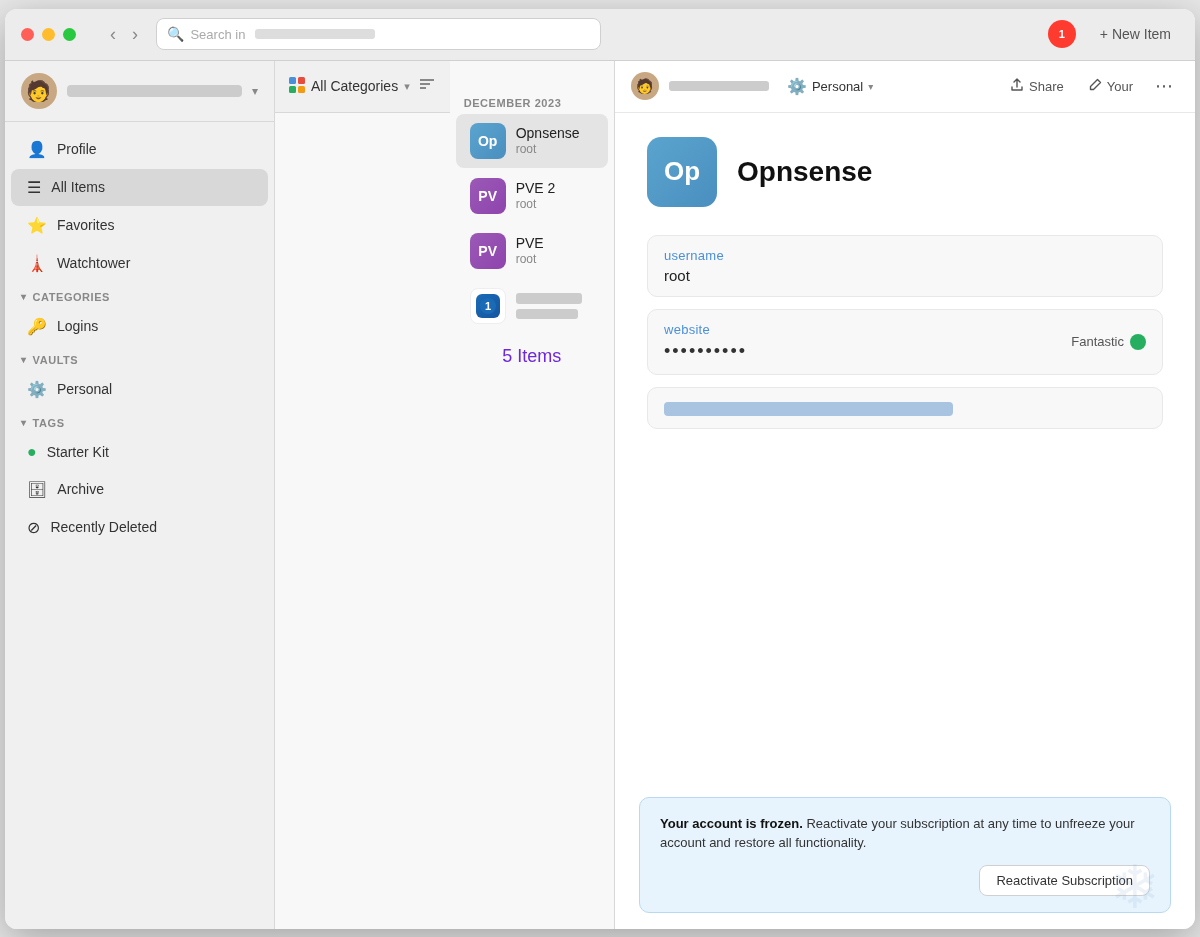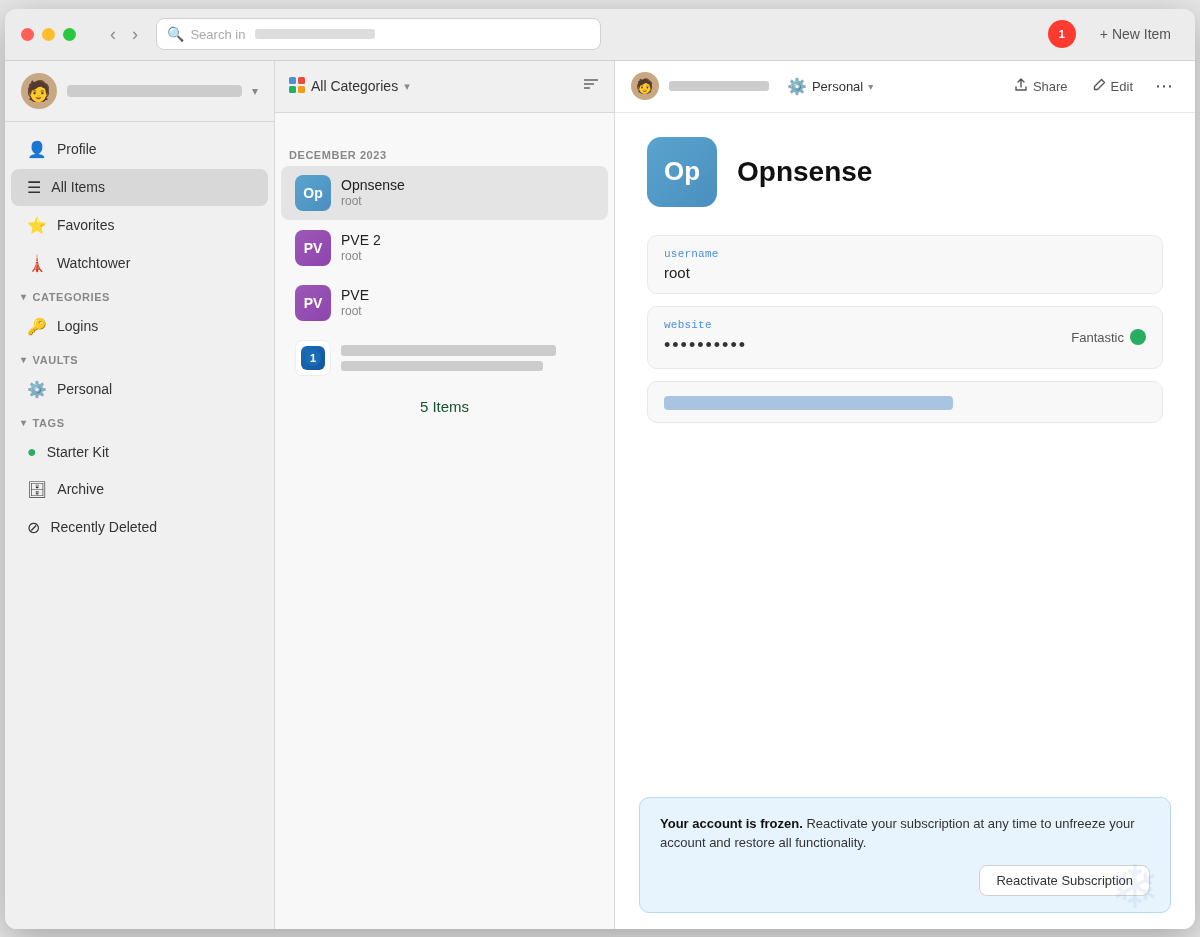--- a/index.html
+++ b/index.html
@@ -174,21 +174,21 @@
       letter-spacing: 0.05em;
       cursor: pointer;
     }
     .sidebar-section-header .chevron { font-size: 10px; color: #888; }
     
     .items-panel {
       width: 340px;
       background: #f8f8f8;
       border-right: 1px solid #d8d8d8;
       display: flex;
-      flex-direction: column;
+      flex-direction: row;
       flex-shrink: 0;
     }
     .items-header {
       height: 52px;
       padding: 0 14px;
       display: flex;
       align-items: center;
       gap: 8px;
       border-bottom: 1px solid #d8d8d8;
       background: #f0f0f0;
@@ -271,22 +271,22 @@
     .item-subtitle-blur {
       height: 10px;
       background: #ccc;
       border-radius: 3px;
       margin-top: 3px;
       width: 80%;
     }
     .items-count {
       text-align: center;
       padding: 12px;
-      font-size: 15px;
-      color: #14532d;
+      font-size: 18px;
+      color: #6d28d9;
     }
     
     .detail-panel {
       flex: 1;
       background: white;
       display: flex;
       flex-direction: column;
       overflow: hidden;
     }
     .detail-header {
@@ -387,26 +387,25 @@
       border-radius: 10px;
       margin-bottom: 12px;
       overflow: hidden;
     }
     .field-row {
       padding: 12px 16px;
       border-bottom: 1px solid #e8e8e8;
     }
     .field-row:last-child { border-bottom: none; }
     .field-label {
-      font-size: 11px;
+      font-size: 13px;
       font-weight: 500;
       color: #4a90d9;
       margin-bottom: 4px;
       letter-spacing: 0.02em;
-      font-family: Liberation Mono, monospace;
     }
     .field-value {
       font-size: 15px;
       color: #222;
     }
     .field-row-inline {
       display: flex;
       align-items: center;
       padding: 12px 16px;
     }
@@ -672,21 +671,21 @@
               </svg>
             </span>
             <span>Share</span>
           </button>
           <button class="action-btn">
             <span>
               <svg width="14" height="14" viewBox="0 0 14 14" fill="none">
                 <path d="M9.5 1.5l3 3-7 7H2.5v-3l7-7z" stroke="#555" stroke-width="1.4" stroke-linecap="round" stroke-linejoin="round"></path>
               </svg>
             </span>
-            <span>Edit</span>
+            <span>Your</span>
           </button>
           <button class="more-btn">⋯</button>
         </div>
       </div>
 
       <div class="detail-body">
         <div class="detail-title-row">
           <div class="detail-logo">
             <span>Op</span>
           </div>

